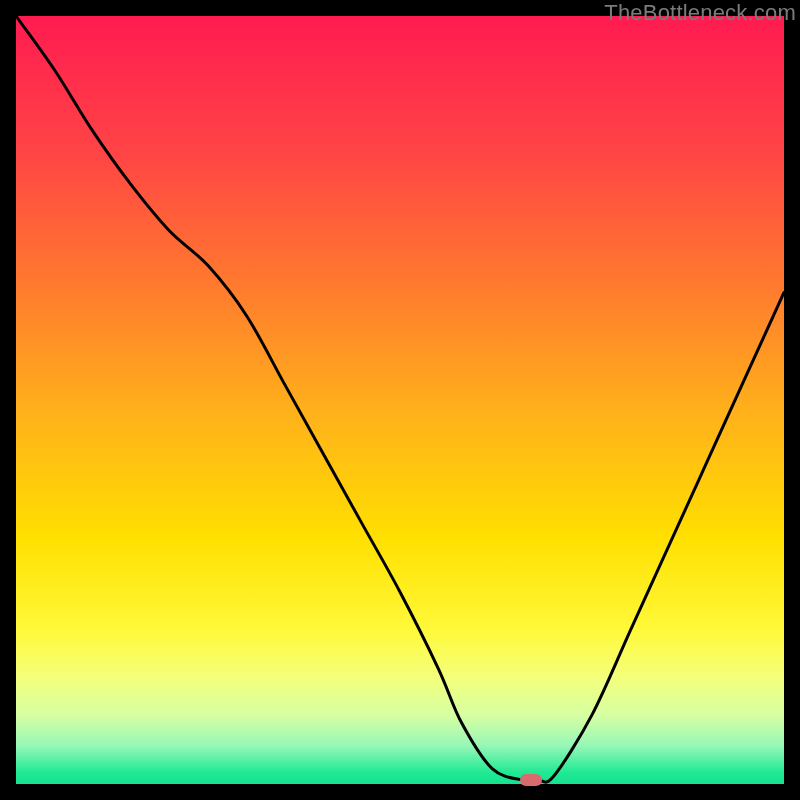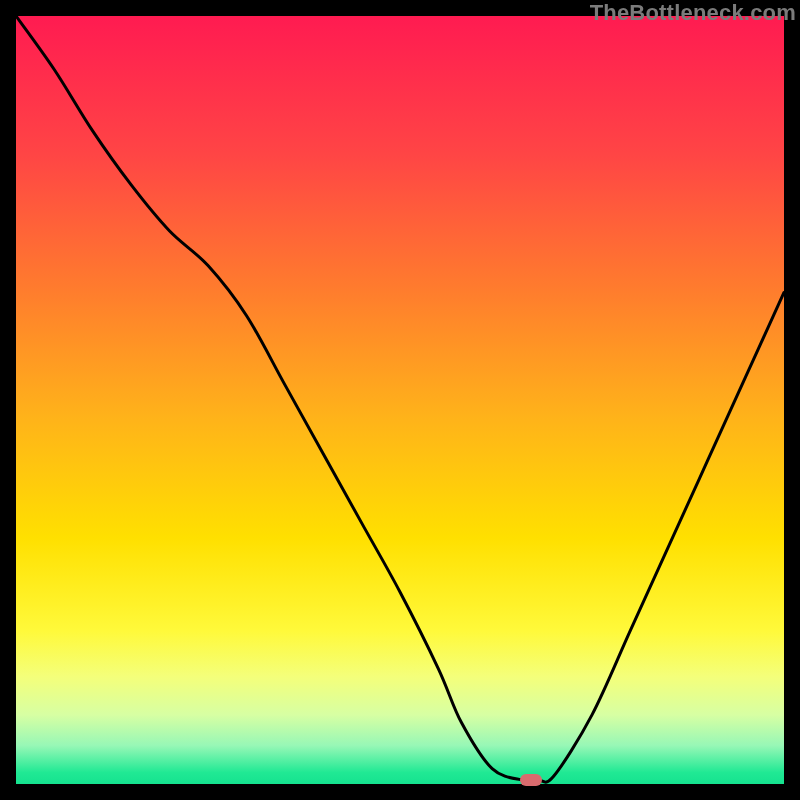--- a/index.html
+++ b/index.html
@@ -43,21 +43,21 @@
     height: 12px;
     border-radius: 6px;
     transform: translate(-50%, -50%);
   }
   .watermark {
     position: absolute;
     top: 0;
     right: 4px;
     font-family: Arial, Helvetica, sans-serif;
     font-size: 22px;
-    font-weight: 700;
+    font-weight: 400;
     color: #7b7b7b;
     letter-spacing: 0.2px;
   }
 </style>
 </head>
 <body>
 
 <div class="stage">
   <div class="plot-area">
     <svg class="gradient-fill" viewBox="0 0 768 768" preserveAspectRatio="none">

